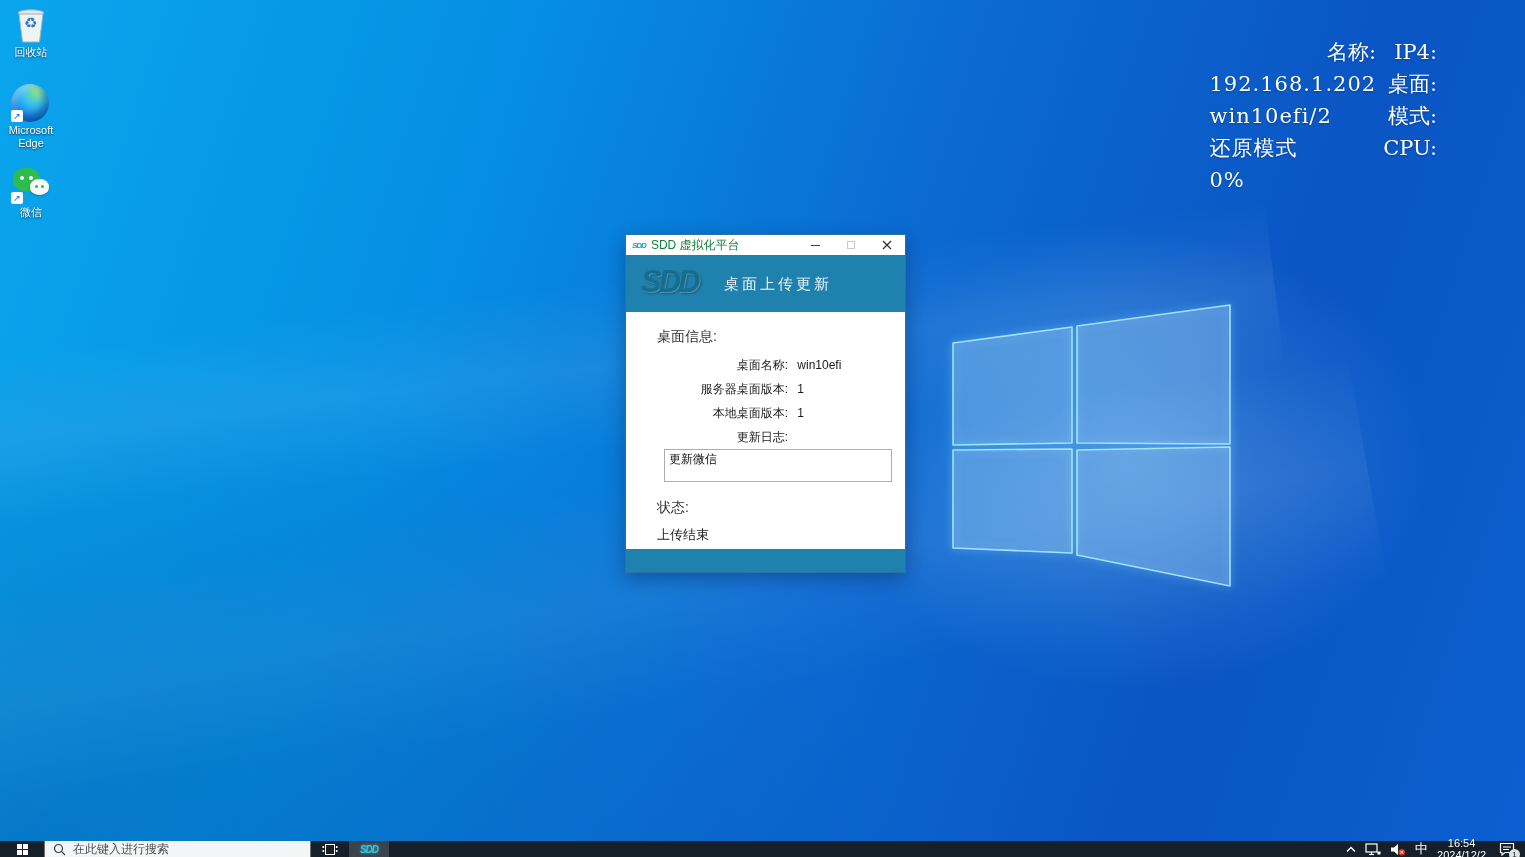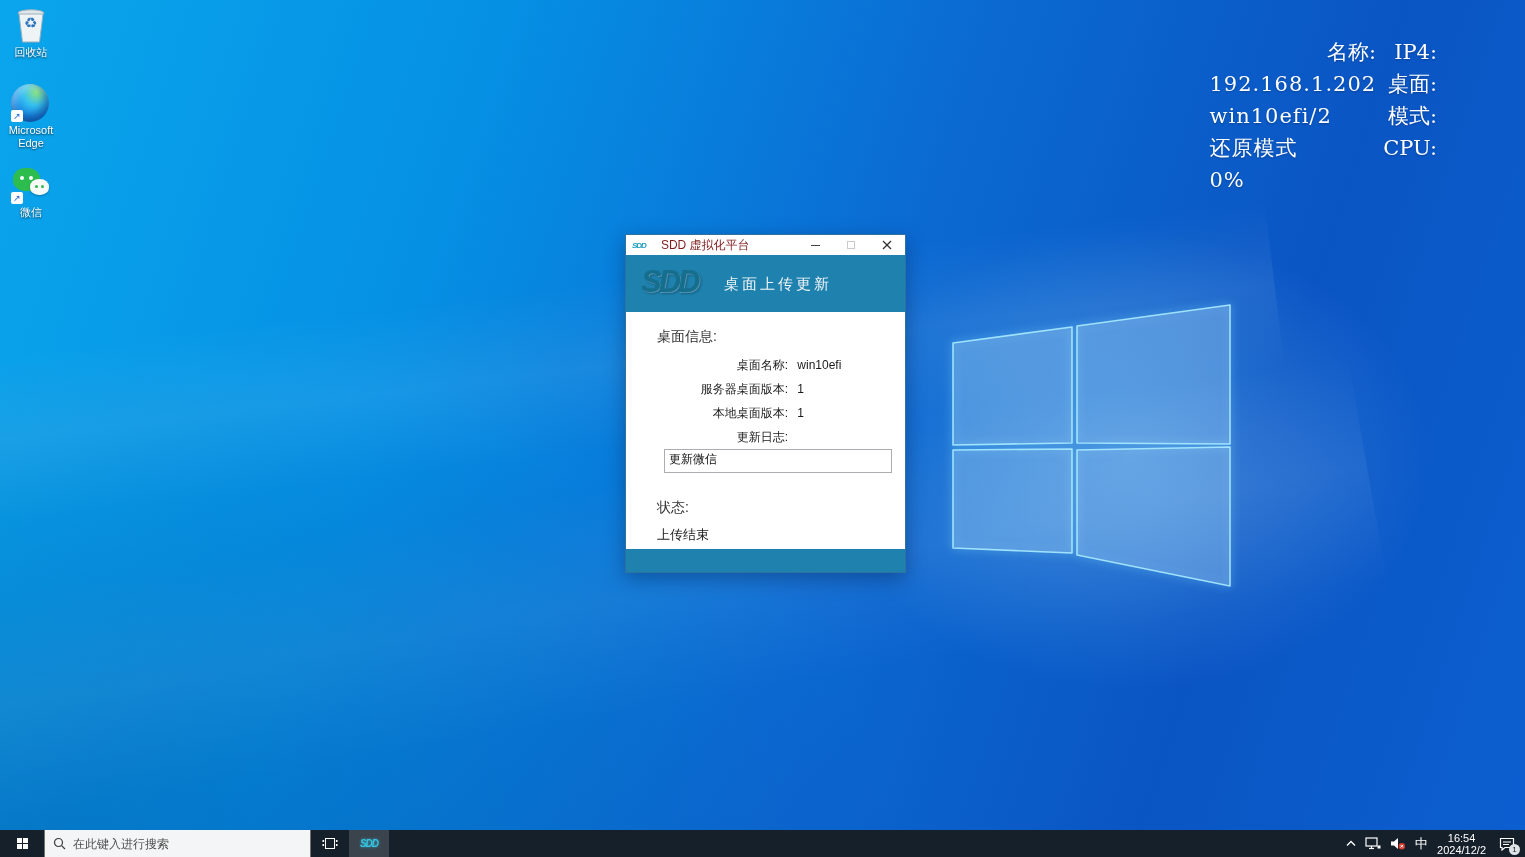--- a/index.html
+++ b/index.html
@@ -51,43 +51,43 @@
   .overlay-info .ol { text-align:right; }
   .overlay-info .ov { text-align:left; letter-spacing:1px; }
 
   
   .dialog { position:absolute; left:625px; top:234px; width:281px; height:339px;
     background:#fff; border:1px solid #2e739f; box-shadow:0 6px 18px rgba(0,20,60,.35); }
   .d-titlebar { position:absolute; left:0; top:0; right:0; height:20px; background:#fff;
     display:flex; align-items:center; padding:0 6px; }
   .d-appicon { font-size:8px; font-weight:bold; font-style:italic; color:#1a9cc0; margin-right:5px;
     letter-spacing:-1px; }
-  .d-title { font-size:12px; color:#7f1d1d;margin-left:10px; }
+  .d-title { font-size:12px; color:#15803d; }
   .d-btns { position:absolute; right:0; top:0; height:20px; display:flex; }
   .d-btn { width:36px; height:20px; display:flex; align-items:center; justify-content:center; cursor:default; }
   .ic-min { width:9px; height:1px; background:#444; display:block; }
   .ic-max { width:8px; height:8px; border:1px solid #c9c9c9; display:block; }
   .d-header { position:absolute; left:0; top:20px; right:0; height:57px; background:#1f81ae; }
   .d-logo { position:absolute; left:15px; top:9px; font-size:31px; font-weight:bold; font-style:italic;
     letter-spacing:-3px; color:#156e8d;
     text-shadow:1px 1px 0 rgba(220,245,255,.30), 2px 2px 2px rgba(0,40,60,.35); }
   .d-htitle { position:absolute; left:98px; top:20px; font-size:15px; color:#eef4f7; letter-spacing:3px; }
   .d-info-heading { position:absolute; left:31px; top:93px; font-size:14px; color:#333; }
   .d-row { position:absolute; left:0; right:0; height:16px; font-size:12px; color:#1a1a1a;padding-left:39px; }
   .d-row .lbl { display:inline-block; width:123px; text-align:right; }
   .d-row .val { margin-left:6px; }
-  .d-log { position:absolute; left:38px; top:214px; width:228px; height:24px;
+  .d-log { position:absolute; left:38px; top:214px; width:228px; height:33px;
     border:1px solid #abadb3; font-size:12px; color:#111; padding:1px 4px; resize:none; outline:none;
     font-family:"Liberation Sans","DejaVu Sans",sans-serif; background:#fff; }
   .d-status-heading { position:absolute; left:31px; top:264px; font-size:14px; color:#333; }
   .d-status-value { position:absolute; left:31px; top:291px; font-size:13px; color:#222; }
   .d-footer { position:absolute; left:0; right:0; bottom:0; height:23px; background:#1f81ae; }
 
   
-  .taskbar { position:absolute; left:0; bottom:0; width:100%; height:27px; background:#16202b;
+  .taskbar { position:absolute; left:0; bottom:0; width:100%; height:16px; background:#16202b;
     display:flex; align-items:stretch; }
   .tb-start { width:44px; display:flex; align-items:center; justify-content:center; }
   .tb-start .grid { display:grid; grid-template-columns:5px 5px; grid-template-rows:5px 5px; gap:1px; }
   .tb-start .grid i { background:#fff; }
   .tb-search { width:267px; background:#f4f5f6; border:1px solid #707070; border-bottom:none; border-top:none;
     display:flex; align-items:center; padding:0 8px; gap:7px; }
   .tb-search input { border:none; outline:none; background:transparent; font-size:12px; width:200px;
     color:#222; font-family:"Liberation Sans","DejaVu Sans",sans-serif; }
   .tb-search input::placeholder { color:#4d4d4d; opacity:1; }
   .tb-btn { width:38px; display:flex; align-items:center; justify-content:center; }

